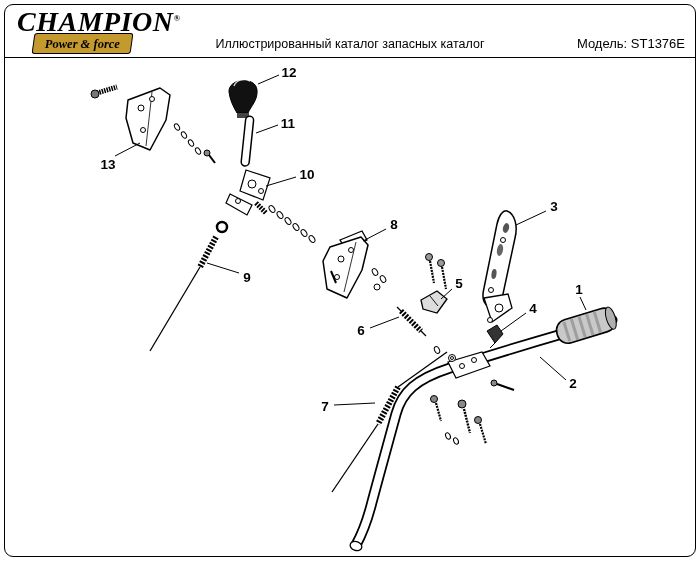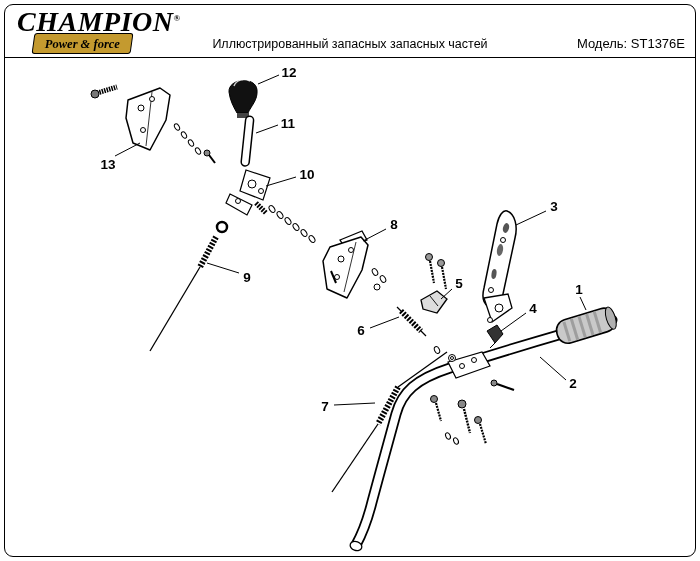--- a/index.html
+++ b/index.html
@@ -44,21 +44,21 @@
 </style>
 </head>
 <body>
 
 <div class="frame">
   <div class="header">
     <div class="logo">
       <div class="brand"><span>CHAMPION</span><span class="reg">®</span></div>
       <div class="banner"><span>Power &amp; force</span></div>
     </div>
-    <div class="title">Иллюстрированный запасных запасных частей</div>
+    <div class="title">Иллюстрированный каталог запасных каталог</div>
     <div class="model">Модель: ST1376E</div>
   </div>
 </div>
 
 <svg width="700" height="561" viewBox="0 0 700 561">
 
   <g>
     <circle cx="222" cy="227" r="5" fill="none" stroke="#000" stroke-width="2.5"></circle>
     <line x1="216" y1="237" x2="200" y2="267" stroke="#000" stroke-width="6" stroke-dasharray="2 1.5"></line>
     <line x1="200" y1="267" x2="150" y2="351" stroke="#000" stroke-width="1.3"></line>

